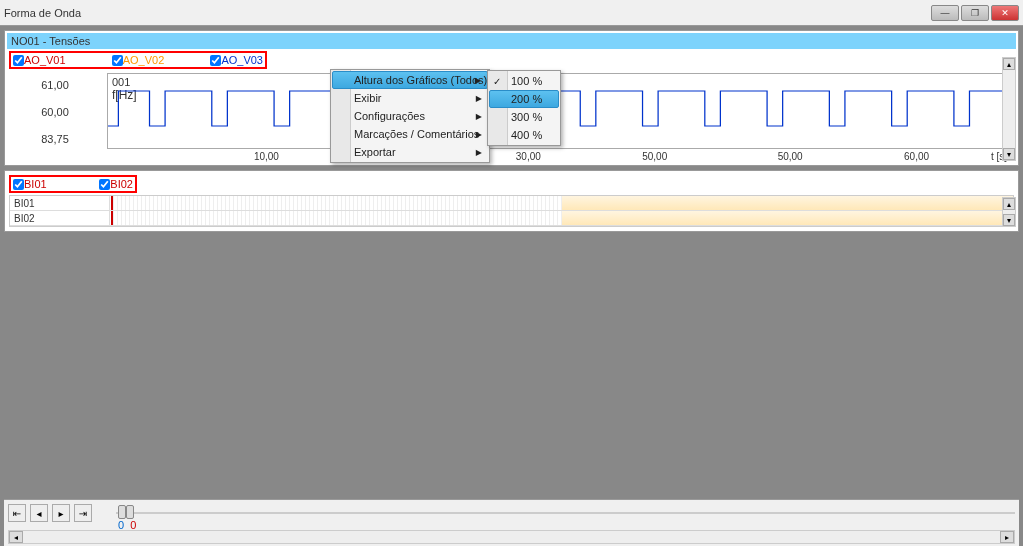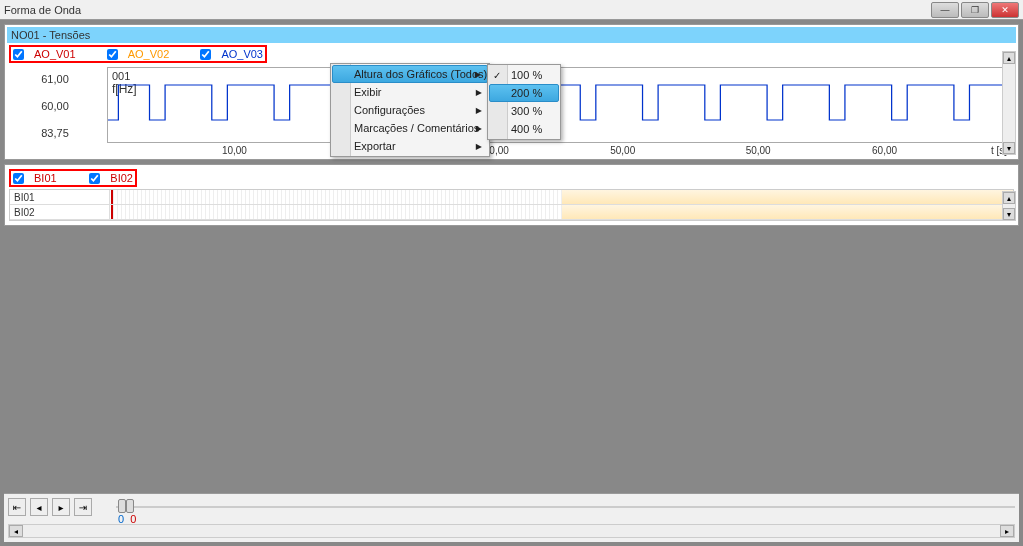--- a/index.html
+++ b/index.html
@@ -1,41 +1,41 @@
 <!DOCTYPE html>
 <html><head>
 <meta charset="utf-8">
 <style>
 * { margin: 0; padding: 0; box-sizing: border-box; font-family: 'Segoe UI', Tahoma, sans-serif; font-size: 11px; }
 body { background: #888; width: 1023px; height: 546px; overflow: hidden; }
 
-.titlebar { height: 20px; background: #f0f0f0; display: flex; align-items: center; padding: 0 4px; color: #333; border-bottom: 1px solid #999; }
+.titlebar { height: 26px; background: #f0f0f0; display: flex; align-items: center; padding: 0 4px; color: #333; border-bottom: 1px solid #999; }
 .titlebar .title { flex: 1; }
 .winbtns { display: flex; gap: 0; }
 .winbtn { width: 28px; height: 16px; background: linear-gradient(#ddd,#bbb); border: 1px solid #888; border-radius: 2px; display: flex; align-items: center; justify-content: center; font-size: 9px; margin-left: 2px; }
 .winbtn.close { background: linear-gradient(#e77,#c33); color: #fff; }
 
 .workspace { padding: 4px; background: #888; height: calc(100% - 20px); display: flex; flex-direction: column; gap: 4px; }
 
 .panel { background: #fff; border: 1px solid #999; padding: 2px; }
 .panel-header { background: #7dd3fc; color: #333; padding: 2px 4px; font-size: 11px; }
 
 .signal-bar { display: flex; border: 2px solid red; background: #fff; padding: 1px 2px; gap: 2px; margin: 2px; width: 258px; }
-.signal-item { display: flex; align-items: center; gap: 10px; }
+.signal-item { display: flex; align-items: center; gap: 0; }
 .signal-item input[type=checkbox] { width: 11px; height: 11px; }
 .sig-red { color: #c00; }
 .sig-orange { color: #f90; }
 .sig-blue { color: #03c; }
 
 .chart-area { position: relative; height: 92px; display: flex; }
 .y-axis { width: 100px; display: flex; flex-direction: column; justify-content: space-between; align-items: center; padding: 8px 4px 18px 0; font-size: 10px; color: #333; }
 .chart-plot { flex: 1; position: relative; background: #fff; border: 1px solid #aaa; margin: 2px 4px 14px 0; }
 .chart-label { position: absolute; top: 2px; left: 4px; font-size: 10px; color: #333; }
 .xaxis-label { position: absolute; bottom: -14px; right: 4px; font-size: 10px; color: #333; }
-.xtick { position: absolute; bottom: -14px; font-size: 10px; color: #333; transform: translateX(-50%); }
+.xtick { position: absolute; bottom: -14px; font-size: 10px; color: #333; transform: translateX(-50%); margin-left: 32px; }
 
 .square-wave { position: absolute; top: 12px; left: 0; right: 0; height: 50px; }
 .wave-svg { width: 100%; height: 100%; }
 
 .context-menu { position: absolute; background: #f4f4f4; border: 1px solid #999; box-shadow: 2px 2px 4px rgba(0,0,0,0.3); z-index: 100; padding: 1px; }
 .menu-item { padding: 3px 22px 3px 22px; position: relative; color: #222; white-space: nowrap; cursor: default; font-size: 11px; }
 .menu-item.highlighted { background: linear-gradient(#5dc1f0, #3da8e0); border: 1px solid #2a8dc8; border-radius: 2px; padding: 2px 21px 2px 21px; }
 .menu-item .arrow { position: absolute; right: 6px; top: 50%; transform: translateY(-50%); font-size: 8px; }
 .submenu { position: absolute; left: 100%; top: -2px; }
 .menu-check { position: absolute; left: 4px; top: 50%; transform: translateY(-50%); font-size: 10px; }

